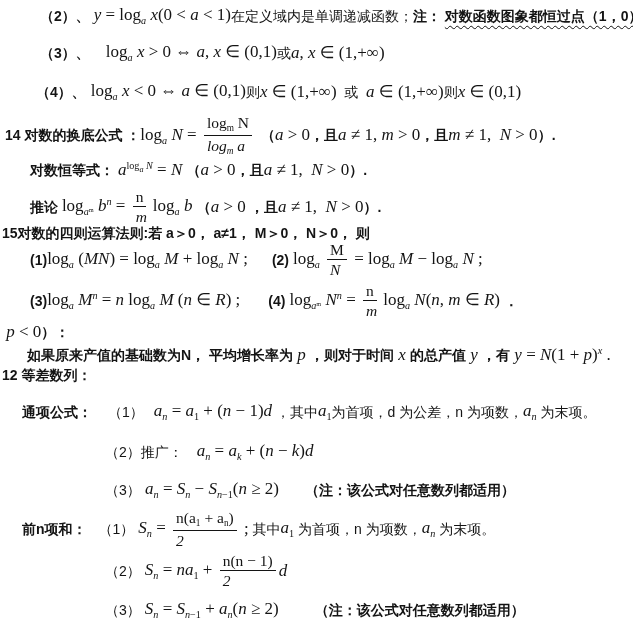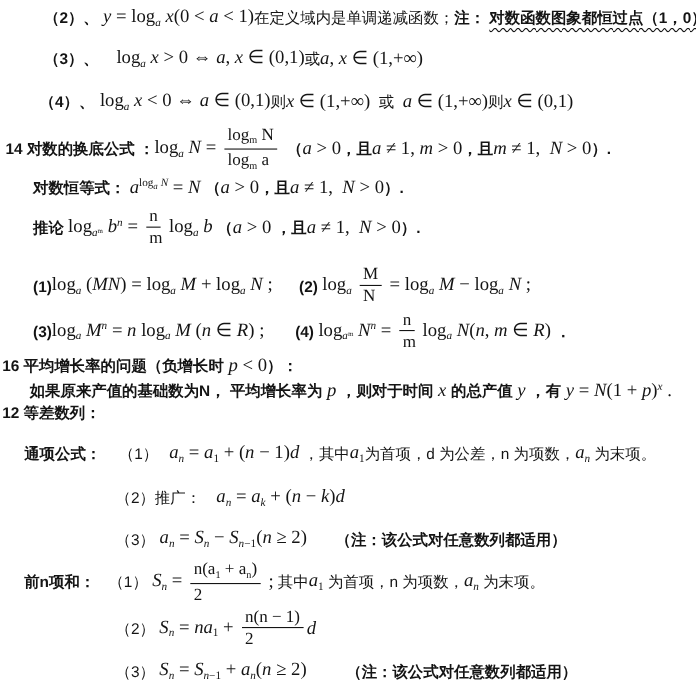--- a/index.html
+++ b/index.html
@@ -27,37 +27,38 @@
   .fm .mi{font-style:italic;}
   .sub{font-size:0.6em;vertical-align:-0.35em;letter-spacing:0;}
   .sup{font-size:0.6em;vertical-align:0.55em;}
   .sub .sub,.sup .sub{font-size:0.8em;}
   .frac{
     display:inline-flex;flex-direction:column;align-items:flex-start;
     font-family:"Liberation Serif",serif;font-size:15.5px;
     margin:0 3px;line-height:1.25;
   }
   .frac .num{border-bottom:1px solid #141414;padding:0 3px;}
-  .frac .den{padding:0 3px;}
+  .frac .den{padding:0 3px;font-style:italic;}
   .sp{display:inline-block;height:1px;}
 </style>
 </head>
 <body>
 
 <main>
   <div id="doc">
       <div class="line" style="top: 5px; left: 40px;"><span class="cn b">（2）、 </span><span class="fm"><span class="mi">y</span><span class="mu"> = </span><span class="mu">log</span><span class="sub"><span class="mi">a</span></span><span class="mu"> </span><span class="mi">x</span><span class="mu">(0 &lt; </span><span class="mi">a</span><span class="mu"> &lt; 1)</span></span><span class="cn">在定义域内是单调递减函数；</span><span class="cn b">注： </span><span class="cn b wavy">对数函数图象都恒过点（1，0）</span></div>
       <div class="line" style="top: 42px; left: 40px;"><span class="cn b">（3）、</span><span class="sp" style="width: 16px;"></span><span class="fm"><span class="mu">log</span><span class="sub"><span class="mi">a</span></span><span class="mu"> </span><span class="mi">x</span><span class="mu"> &gt; 0 ⇔ </span><span class="mi">a</span><span class="mu">, </span><span class="mi">x</span><span class="mu"> ∈ (0,1)</span></span><span class="cn">或</span><span class="fm"><span class="mi">a</span><span class="mu">, </span><span class="mi">x</span><span class="mu"> ∈ (1,+∞)</span></span></div>
       <div class="line" style="top: 81px; left: 36px;"><span class="cn b">（4）、</span><span class="sp" style="width: 5px;"></span><span class="fm"><span class="mu">log</span><span class="sub"><span class="mi">a</span></span><span class="mu"> </span><span class="mi">x</span><span class="mu"> &lt; 0 ⇔ </span><span class="mi">a</span><span class="mu"> ∈ (0,1)</span></span><span class="cn">则</span><span class="fm"><span class="mi">x</span><span class="mu"> ∈ (1,+∞)</span></span><span class="cn">  或  </span><span class="fm"><span class="mi">a</span><span class="mu"> ∈ (1,+∞)</span></span><span class="cn">则</span><span class="fm"><span class="mi">x</span><span class="mu"> ∈ (0,1)</span></span></div>
       <div class="line" style="top: 113px; left: 5px;"><span class="cn b">14 对数的换底公式 ：</span><span class="fm"><span class="mu">log</span><span class="sub"><span class="mi">a</span></span><span class="mu"> </span><span class="mi">N</span><span class="mu"> = </span></span><span class="frac"><span class="num"><span class="mu">log</span><span class="sub"><span class="mi">m</span></span><span class="mu"> </span><span class="mi">N</span></span><span class="den"><span class="mu">log</span><span class="sub"><span class="mi">m</span></span><span class="mu"> </span><span class="mi">a</span></span></span><span class="sp" style="width: 6px;"></span><span class="cn b">（</span><span class="fm"><span class="mi">a</span><span class="mu"> &gt; 0</span></span><span class="cn b">，且</span><span class="fm"><span class="mi">a</span><span class="mu"> ≠ 1, </span><span class="mi">m</span><span class="mu"> &gt; 0</span></span><span class="cn b">，且</span><span class="fm"><span class="mi">m</span><span class="mu"> ≠ 1,  </span><span class="mi">N</span><span class="mu"> &gt; 0</span></span><span class="cn b">）.</span></div>
       <div class="line" style="top: 160px; left: 30px;"><span class="cn b">对数恒等式： </span><span class="fm"><span class="mi">a</span><span class="sup"><span class="mu">log</span><span class="sub"><span class="mi">a</span></span><span class="mu"> </span><span class="mi">N</span></span><span class="mu"> = </span><span class="mi">N</span><span class="mu"> </span></span><span class="cn b">（</span><span class="fm"><span class="mi">a</span><span class="mu"> &gt; 0</span></span><span class="cn b">，且</span><span class="fm"><span class="mi">a</span><span class="mu"> ≠ 1,  </span><span class="mi">N</span><span class="mu"> &gt; 0</span></span><span class="cn b">）.</span></div>
       <div class="line" style="top: 187px; left: 30px;"><span class="cn b">推论 </span><span class="fm"><span class="mu">log</span><span class="sub"><span class="mi">a</span><span class="mu">ᵐ</span></span><span class="mu"> </span><span class="mi">b</span><span class="sup"><span class="mi">n</span></span><span class="mu"> = </span></span><span class="frac"><span class="num"><span class="mi">n</span></span><span class="den"><span class="mi">m</span></span></span><span class="fm"><span class="mu">log</span><span class="sub"><span class="mi">a</span></span><span class="mu"> </span><span class="mi">b</span><span class="mu"> </span></span><span class="cn b">（</span><span class="fm"><span class="mi">a</span><span class="mu"> &gt; 0 </span></span><span class="cn b">，且</span><span class="fm"><span class="mi">a</span><span class="mu"> ≠ 1,  </span><span class="mi">N</span><span class="mu"> &gt; 0</span></span><span class="cn b">）.</span></div>
+      <div class="line" style="top: 225px; left: 2px;"><span class="cn b">15对数的四则运算法则:若 a＞0， a≠1， M＞0， N＞0， 则</span></div>
       <div class="line" style="top: 240px; left: 30px;"><span class="cn b">(1)</span><span class="fm"><span class="mu">log</span><span class="sub"><span class="mi">a</span></span><span class="mu"> (</span><span class="mi">MN</span><span class="mu">) = </span><span class="mu">log</span><span class="sub"><span class="mi">a</span></span><span class="mu"> </span><span class="mi">M</span><span class="mu"> + </span><span class="mu">log</span><span class="sub"><span class="mi">a</span></span><span class="mu"> </span><span class="mi">N</span><span class="mu"> ;</span></span><span class="sp" style="width: 24px;"></span><span class="cn b">(2)</span><span class="sp" style="width: 4px;"></span><span class="fm"><span class="mu">log</span><span class="sub"><span class="mi">a</span></span><span class="mu"> </span></span><span class="frac"><span class="num"><span class="mi">M</span></span><span class="den"><span class="mi">N</span></span></span><span class="fm"><span class="mu"> = </span><span class="mu">log</span><span class="sub"><span class="mi">a</span></span><span class="mu"> </span><span class="mi">M</span><span class="mu"> − </span><span class="mu">log</span><span class="sub"><span class="mi">a</span></span><span class="mu"> </span><span class="mi">N</span><span class="mu"> ;</span></span></div>
       <div class="line" style="top: 281px; left: 30px;"><span class="cn b">(3)</span><span class="fm"><span class="mu">log</span><span class="sub"><span class="mi">a</span></span><span class="mu"> </span><span class="mi">M</span><span class="sup"><span class="mi">n</span></span><span class="mu"> = </span><span class="mi">n</span><span class="mu"> </span><span class="mu">log</span><span class="sub"><span class="mi">a</span></span><span class="mu"> </span><span class="mi">M</span><span class="mu"> (</span><span class="mi">n</span><span class="mu"> ∈ </span><span class="mi">R</span><span class="mu">) ;</span></span><span class="sp" style="width: 28px;"></span><span class="cn b">(4)</span><span class="sp" style="width: 4px;"></span><span class="fm"><span class="mu">log</span><span class="sub"><span class="mi">a</span><span class="mu">ᵐ</span></span><span class="mu"> </span><span class="mi">N</span><span class="sup"><span class="mi">n</span></span><span class="mu"> = </span></span><span class="frac"><span class="num"><span class="mi">n</span></span><span class="den"><span class="mi">m</span></span></span><span class="fm"><span class="mu">log</span><span class="sub"><span class="mi">a</span></span><span class="mu"> </span><span class="mi">N</span><span class="mu">(</span><span class="mi">n</span><span class="mu">, </span><span class="mi">m</span><span class="mu"> ∈ </span><span class="mi">R</span><span class="mu">) </span></span><span class="cn b">．</span></div>
-      <div class="line" style="top: 322px; left: 2px;"><span class="cn b">16 平均增长率的问题（负增长时</span><span class="fm"><span class="mu"> </span><span class="mi">p</span><span class="mu"> &lt; 0</span></span><span class="cn b">）：</span></div>
+      <div class="line" style="top: 322px; left: 2px;"><span class="fm"><span class="mu"> </span><span class="mi">p</span><span class="mu"> &lt; 0</span></span><span class="cn b">）：</span></div>
       <div class="line" style="top: 345px; left: 27px;"><span class="cn b">如果原来产值的基础数为N， 平均增长率为</span><span class="fm"><span class="mu"> </span><span class="mi">p</span><span class="mu"> </span></span><span class="cn b">，则对于时间</span><span class="fm"><span class="mu"> </span><span class="mi">x</span><span class="mu"> </span></span><span class="cn b">的总产值</span><span class="fm"><span class="mu"> </span><span class="mi">y</span><span class="mu"> </span></span><span class="cn b">，有</span><span class="fm"><span class="mu"> </span><span class="mi">y</span><span class="mu"> = </span><span class="mi">N</span><span class="mu">(1 + </span><span class="mi">p</span><span class="mu">)</span><span class="sup"><span class="mi">x</span></span><span class="mu"> .</span></span></div>
       <div class="line" style="top: 367px; left: 2px;"><span class="cn b">12 等差数列：</span></div>
       <div class="line" style="top: 401px; left: 22px;"><span class="cn b">通项公式：</span><span class="sp" style="width: 16px;"></span><span class="cn">（1）</span><span class="sp" style="width: 10px;"></span><span class="fm"><span class="mi">a</span><span class="sub"><span class="mi">n</span></span><span class="mu"> = </span><span class="mi">a</span><span class="sub"><span class="mu">1</span></span><span class="mu"> + (</span><span class="mi">n</span><span class="mu"> − 1)</span><span class="mi">d</span></span><span class="cn"> ，其中</span><span class="fm"><span class="mi">a</span><span class="sub"><span class="mu">1</span></span></span><span class="cn">为首项，d 为公差，n 为项数，</span><span class="fm"><span class="mi">a</span><span class="sub"><span class="mi">n</span></span></span><span class="cn"> 为末项。</span></div>
       <div class="line" style="top: 441px; left: 105px;"><span class="cn">（2）推广： </span><span class="sp" style="width: 10px;"></span><span class="fm"><span class="mi">a</span><span class="sub"><span class="mi">n</span></span><span class="mu"> = </span><span class="mi">a</span><span class="sub"><span class="mi">k</span></span><span class="mu"> + (</span><span class="mi">n</span><span class="mu"> − </span><span class="mi">k</span><span class="mu">)</span><span class="mi">d</span></span></div>
       <div class="line" style="top: 479px; left: 105px;"><span class="cn">（3）</span><span class="fm"><span class="mu"> </span><span class="mi">a</span><span class="sub"><span class="mi">n</span></span><span class="mu"> = </span><span class="mi">S</span><span class="sub"><span class="mi">n</span></span><span class="mu"> − </span><span class="mi">S</span><span class="sub"><span class="mi">n</span><span class="mu">−1</span></span><span class="mu">(</span><span class="mi">n</span><span class="mu"> ≥ 2)</span></span><span class="sp" style="width: 26px;"></span><span class="cn b">（注：该公式对任意数列都适用）</span></div>
       <div class="line" style="top: 508px; left: 22px;"><span class="cn b">前n项和：</span><span class="sp" style="width: 12px;"></span><span class="cn">（1）</span><span class="sp" style="width: 4px;"></span><span class="fm"><span class="mi">S</span><span class="sub"><span class="mi">n</span></span><span class="mu"> = </span></span><span class="frac"><span class="num"><span class="mi">n</span><span class="mu">(</span><span class="mi">a</span><span class="sub"><span class="mu">1</span></span><span class="mu"> + </span><span class="mi">a</span><span class="sub"><span class="mi">n</span></span><span class="mu">)</span></span><span class="den"><span class="mu">2</span></span></span><span class="fm"><span class="mu"> ;</span></span><span class="cn"> 其中</span><span class="fm"><span class="mi">a</span><span class="sub"><span class="mu">1</span></span></span><span class="cn"> 为首项，n 为项数，</span><span class="fm"><span class="mi">a</span><span class="sub"><span class="mi">n</span></span></span><span class="cn"> 为末项。</span></div>
       <div class="line" style="top: 551px; left: 105px;"><span class="cn">（2）</span><span class="sp" style="width: 4px;"></span><span class="fm"><span class="mi">S</span><span class="sub"><span class="mi">n</span></span><span class="mu"> = </span><span class="mi">na</span><span class="sub"><span class="mu">1</span></span><span class="mu"> + </span></span><span class="frac"><span class="num"><span class="mi">n</span><span class="mu">(</span><span class="mi">n</span><span class="mu"> − 1)</span></span><span class="den"><span class="mu">2</span></span></span><span class="fm"><span class="mi">d</span></span></div>
       <div class="line" style="top: 599px; left: 105px;"><span class="cn">（3）</span><span class="sp" style="width: 4px;"></span><span class="fm"><span class="mi">S</span><span class="sub"><span class="mi">n</span></span><span class="mu"> = </span><span class="mi">S</span><span class="sub"><span class="mi">n</span><span class="mu">−1</span></span><span class="mu"> + </span><span class="mi">a</span><span class="sub"><span class="mi">n</span></span><span class="mu">(</span><span class="mi">n</span><span class="mu"> ≥ 2)</span></span><span class="sp" style="width: 36px;"></span><span class="cn b">（注：该公式对任意数列都适用）</span></div>
     </div>
 </main>

